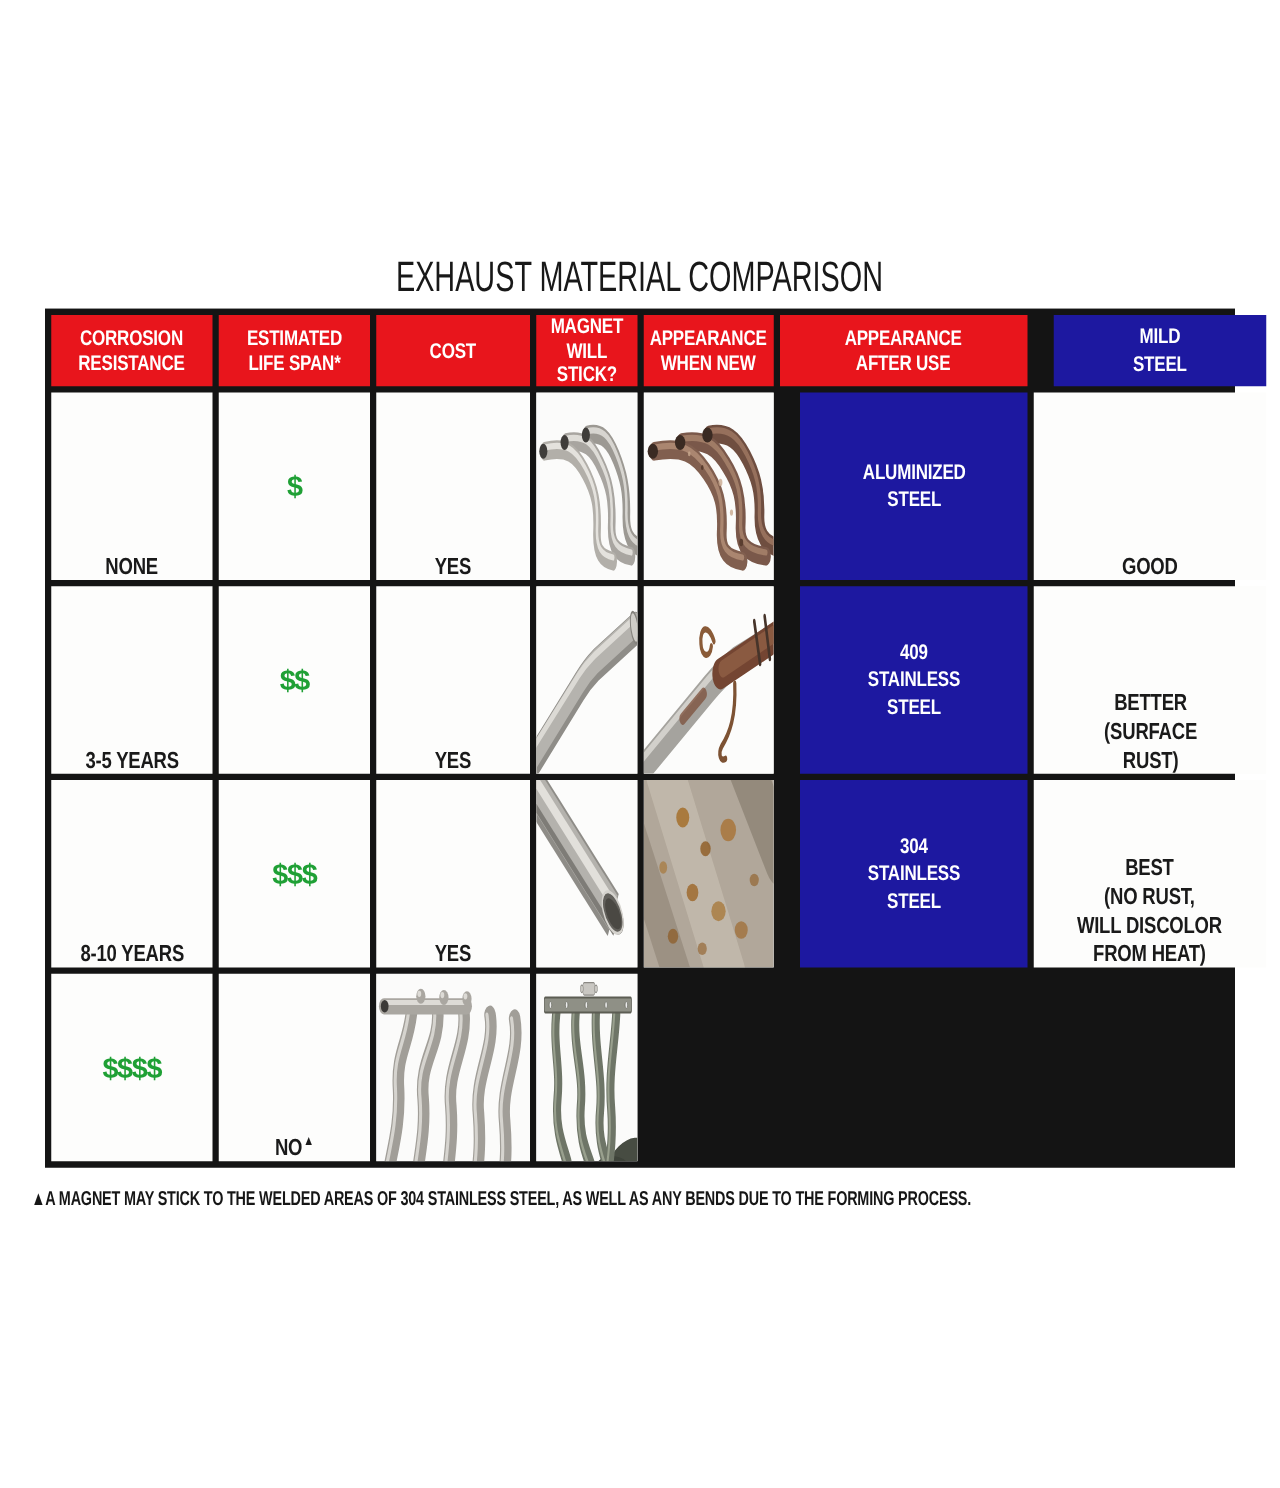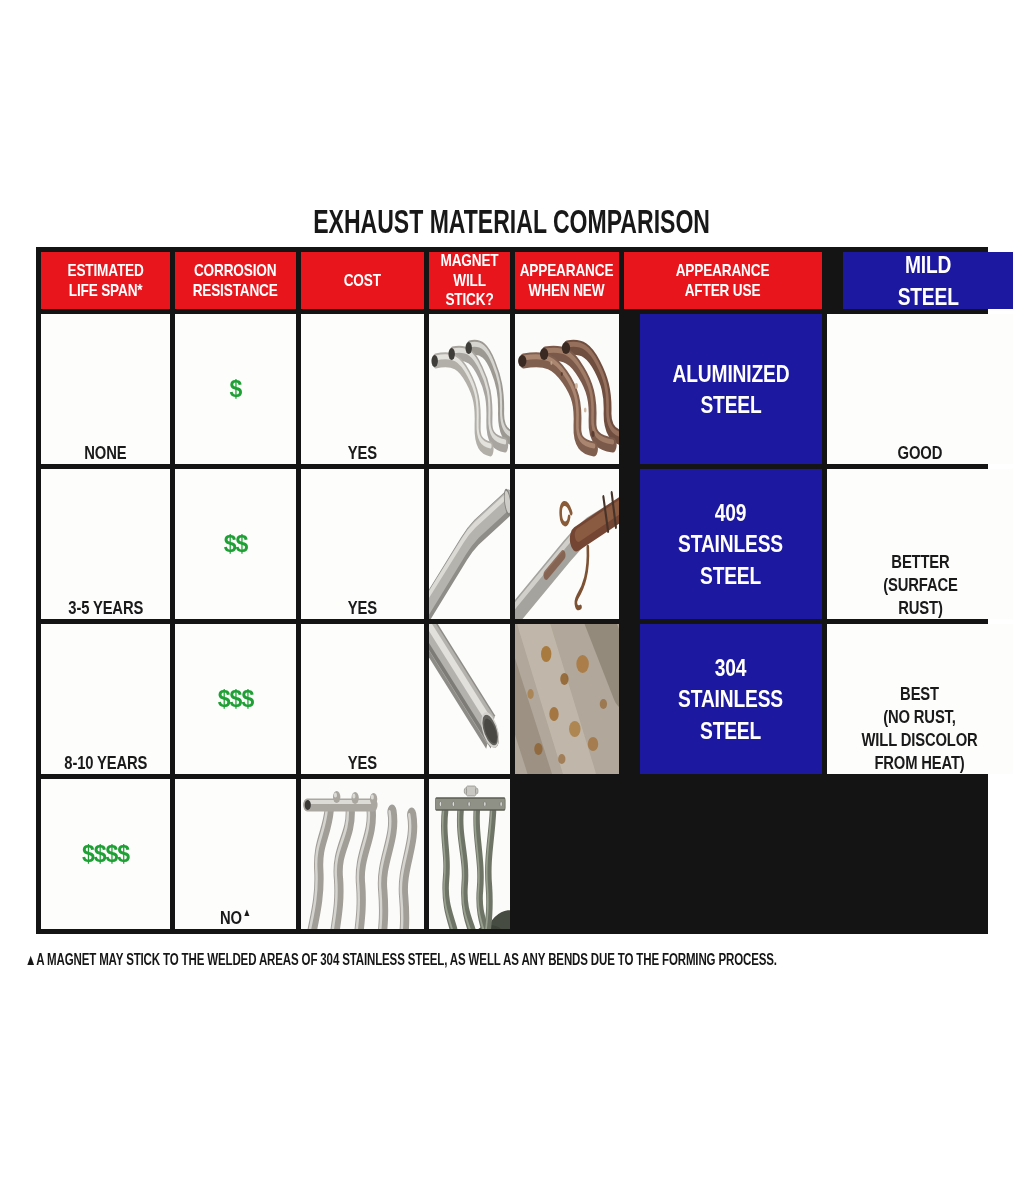--- a/index.html
+++ b/index.html
@@ -1,28 +1,28 @@
 <!DOCTYPE html>
 <html style="--header-red: #e8151c; --material-blue: #1d18a0; --cost-green: #1fa035; --grid-black: #141414;"><head>
 <meta charset="utf-8">
 <style>
   html,body{margin:0;padding:0;background:#fff;}
   body{width:1024px;min-height:1190px;font-family:"Liberation Sans","DejaVu Sans",sans-serif;}
   .page{width:1024px;min-height:1190px;overflow:hidden;background:#fff;}
 
-  .title{margin:205px 0 0;text-align:center;font-size:32px;font-weight:bold;color:#181818;line-height:1;}
+  .title{margin:205px 0 0;text-align:center;font-size:32px;font-weight:normal;color:#181818;line-height:1;}
   .title .squeeze-t{display:inline-block;transform:scale(0.72,1.06);transform-origin:50% 50%;letter-spacing:0px;white-space:nowrap;}
 
   .table{width:942px;margin:10px auto 0;display:grid;
     grid-template-columns:129px 121px 123px 81px 104px 198px 186px;
     grid-template-rows:57px repeat(4,150px);
     gap:5px;background:var(--grid-black,#141414);border:5px solid var(--grid-black,#141414);}
   .cell{display:flex;align-items:center;justify-content:center;text-align:center;overflow:hidden;}
   .th{background:var(--header-red,#e8151c);color:#fff;font-weight:bold;font-size:17px;line-height:1.15;}
-  .material{background:var(--material-blue,#1d18a0);color:#fff;font-weight:bold;font-size:24px;line-height:1.3;margin-left:16px;}
+  .material{background:var(--material-blue,#1d18a0);color:#fff;font-weight:bold;font-size:17px;line-height:1.3;margin-left:16px;}
   .txt{background:#fdfdfc;color:#1a1a1a;font-weight:bold;font-size:18.5px;line-height:1.25;align-items:flex-end;}
   .cost{background:#fdfdfc;color:var(--cost-green,#1fa035);font-weight:bold;font-size:23px;letter-spacing:-1px;}
   .sq{display:inline-block;transform:scaleX(0.8);transform-origin:50% 50%;white-space:pre-line;letter-spacing:-0.2px;}
   .mark{font-size:11px;vertical-align:8px;margin-left:1px;}
   .photo{background:#fbfbfa;padding:0;}
   .photo svg{width:100%;height:100%;display:block;}
 
   .notes{width:975px;margin:14px auto 0;color:#161616;font-weight:bold;}
   .note-line{font-size:16px;line-height:1.55;white-space:nowrap;}
   .note-line .squeeze-n{display:inline-block;transform:scaleX(0.72);transform-origin:0 50%;white-space:nowrap;letter-spacing:-0.2px;}
@@ -30,26 +30,26 @@
 </head>
 <body>
 
 <div class="page">
 
   <h1 class="title"><span class="squeeze-t">EXHAUST MATERIAL COMPARISON</span></h1>
 
   <div class="table">
 
     <div class="cell th">
+        <span class="sq">CORROSION
+RESISTANCE</span>
+      </div>
+    <div class="cell th">
         <span class="sq">ESTIMATED
 LIFE SPAN*</span>
-      </div>
-    <div class="cell th">
-        <span class="sq">CORROSION
-RESISTANCE</span>
       </div>
     <div class="cell th">
         <span class="sq">COST</span>
       </div>
     <div class="cell th">
         <span class="sq">MAGNET
 WILL STICK?</span>
       </div>
     <div class="cell th">
         <span class="sq">APPEARANCE

